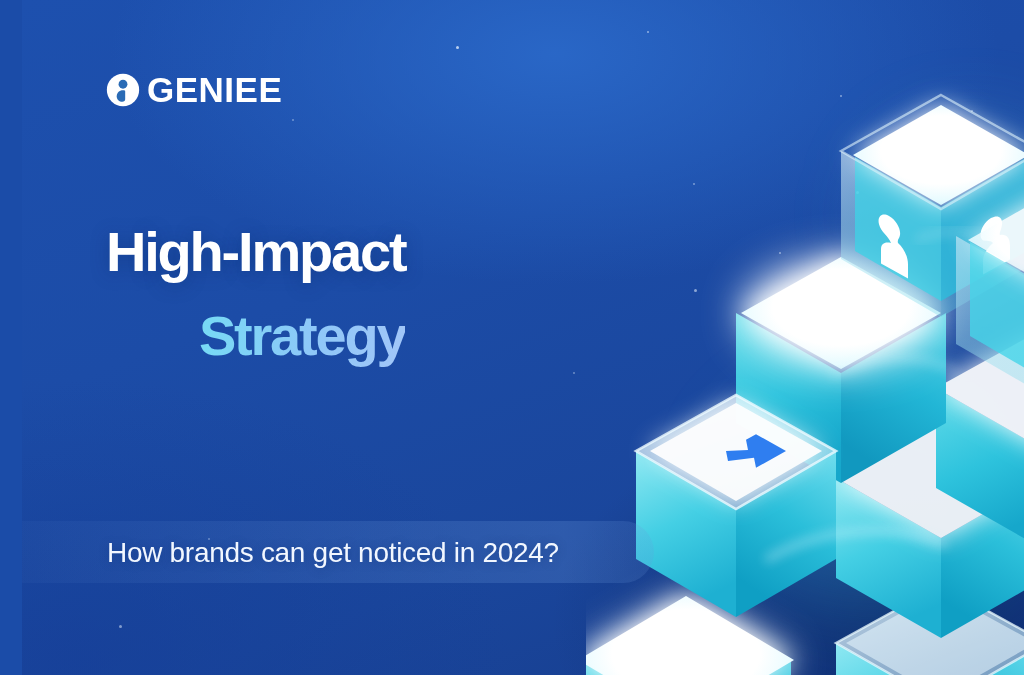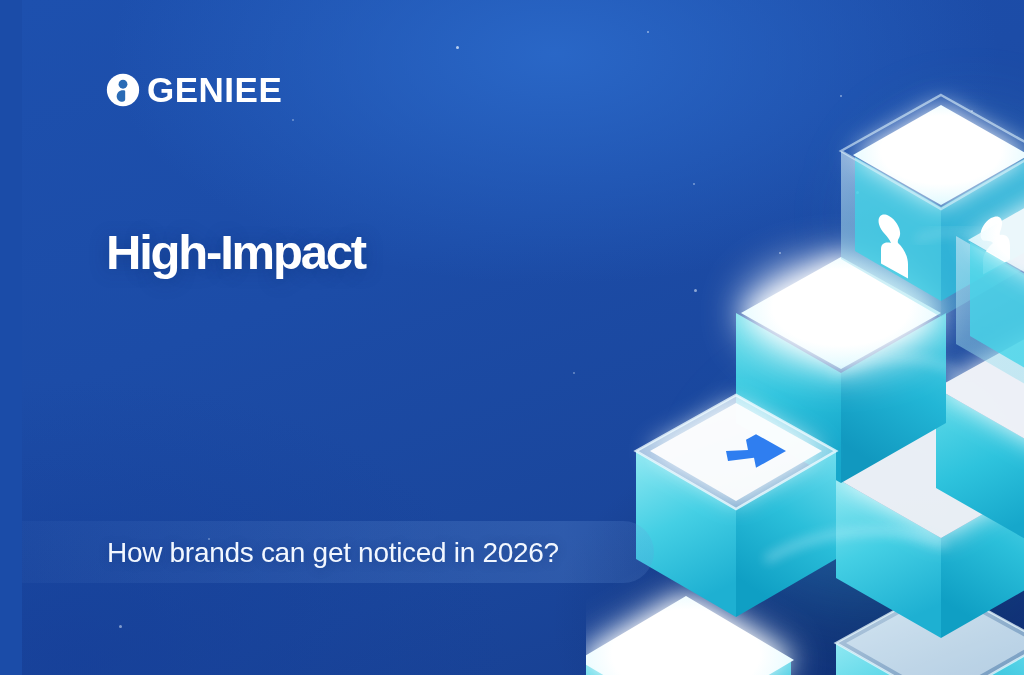--- a/index.html
+++ b/index.html
@@ -43,21 +43,21 @@
     line-height:1;
     font-family:"Liberation Sans", sans-serif;
   }
 
   
   .headline {
     position:absolute; left:84px; top:210px;
     z-index:30;
   }
   .h-line {
-    font-size:49px;
+    font-size:56px;
     font-weight:700;
     line-height:84px;
     letter-spacing:-2.2px;
     white-space:nowrap;
     text-align:right;
   }
   .h-white { color:#ffffff; text-shadow:0 2px 18px rgba(10,40,100,0.35); }
   .h-grad {
     background:linear-gradient(95deg,#6ee2f2 0%, #78d9f5 34%, #8ec8f8 68%, #a2c6f8 100%);
     -webkit-background-clip:text; background-clip:text;
@@ -129,24 +129,25 @@
     <svg class="logo-mark" viewBox="0 0 40 40">
       <circle cx="20" cy="20" r="19" fill="#ffffff"></circle>
       <circle cx="20" cy="13.2" r="5.2" fill="#2a6bb5"></circle>
       <path d="M20 20.4c-4.6 0-7.4 3.1-7.4 7.1 0 3.6 2.9 6.2 6.6 6.2 2.1 0 3.4-1.1 3.4-3.1V21.6c0-0.8-0.8-1.2-2.6-1.2z" fill="#2a6bb5"></path>
     </svg>
     <span class="logo-word">GENIEE</span>
   </div>
 
   <div class="headline">
     <div class="h-line h-white">High-Impact</div>
+    <div class="h-line h-grad">Strategy</div>
   </div>
 
   <div class="sub-pill"></div>
-  <div class="subtitle">How brands can get noticed in 2026?</div>
+  <div class="subtitle">How brands can get noticed in 2024?</div>
 
   <div class="art">
     <svg viewBox="0 0 460 675" preserveAspectRatio="xMaxYMin slice">
       <defs>
         <linearGradient id="faceL" x1="0" y1="0" x2="0.3" y2="1">
           <stop offset="0" stop-color="#63dcea"></stop>
           <stop offset="0.55" stop-color="#2ec3dd"></stop>
           <stop offset="1" stop-color="#16a7cb"></stop>
         </linearGradient>
         <linearGradient id="faceR" x1="1" y1="0" x2="0.6" y2="1">

